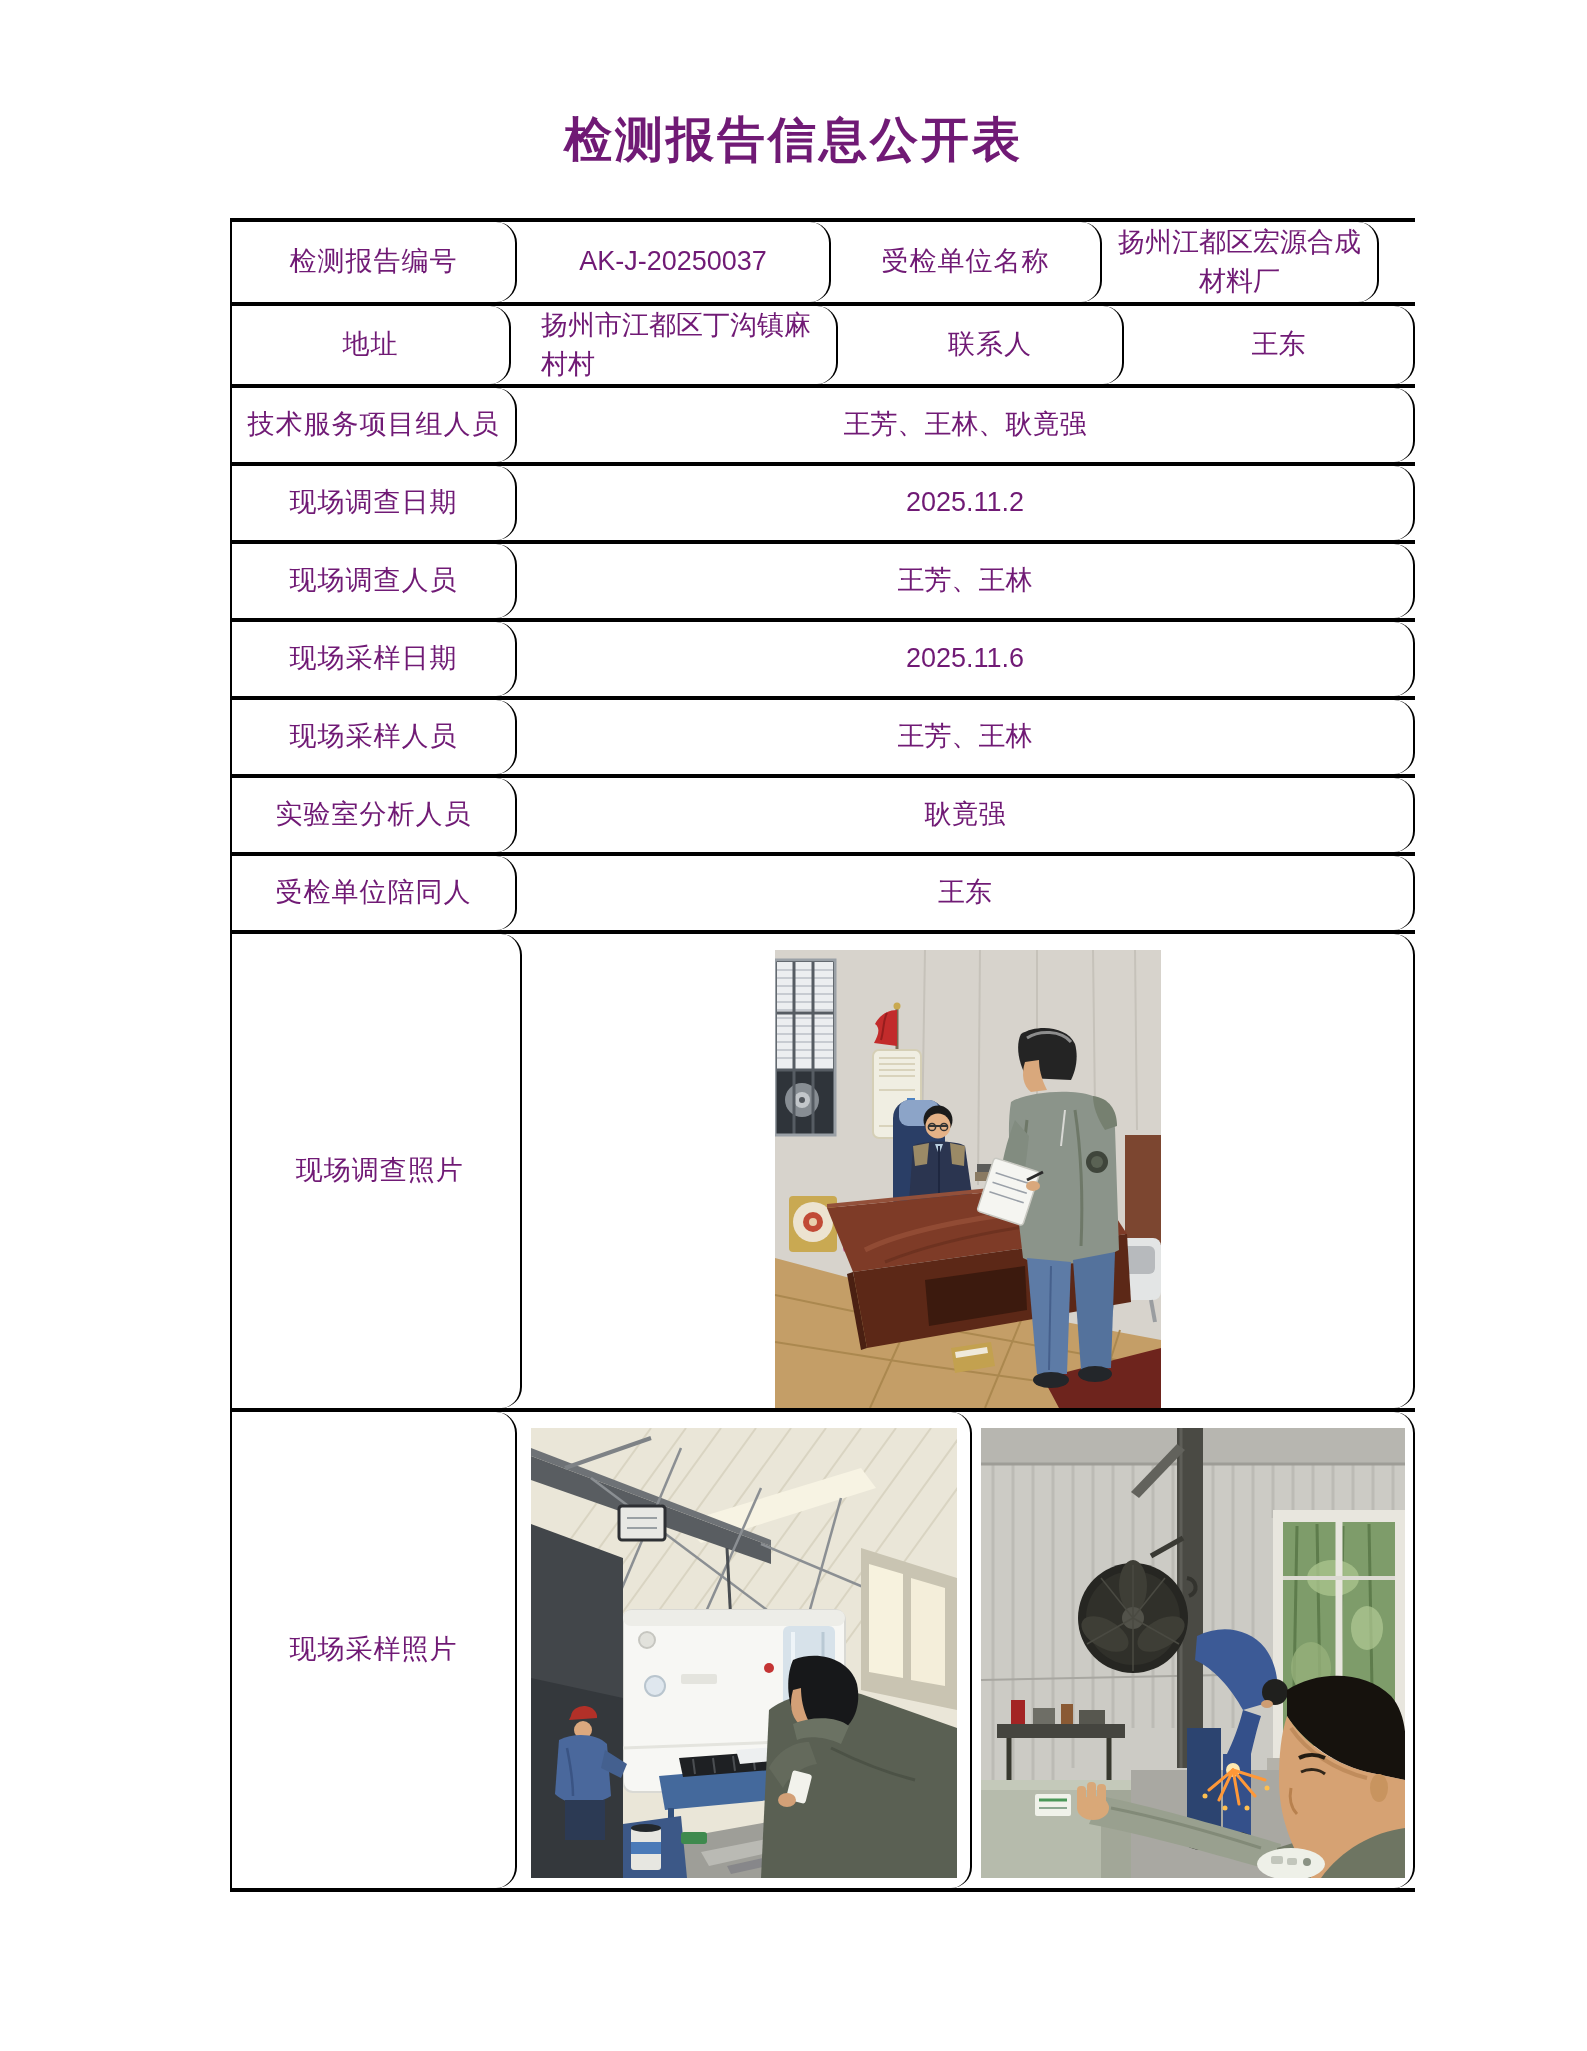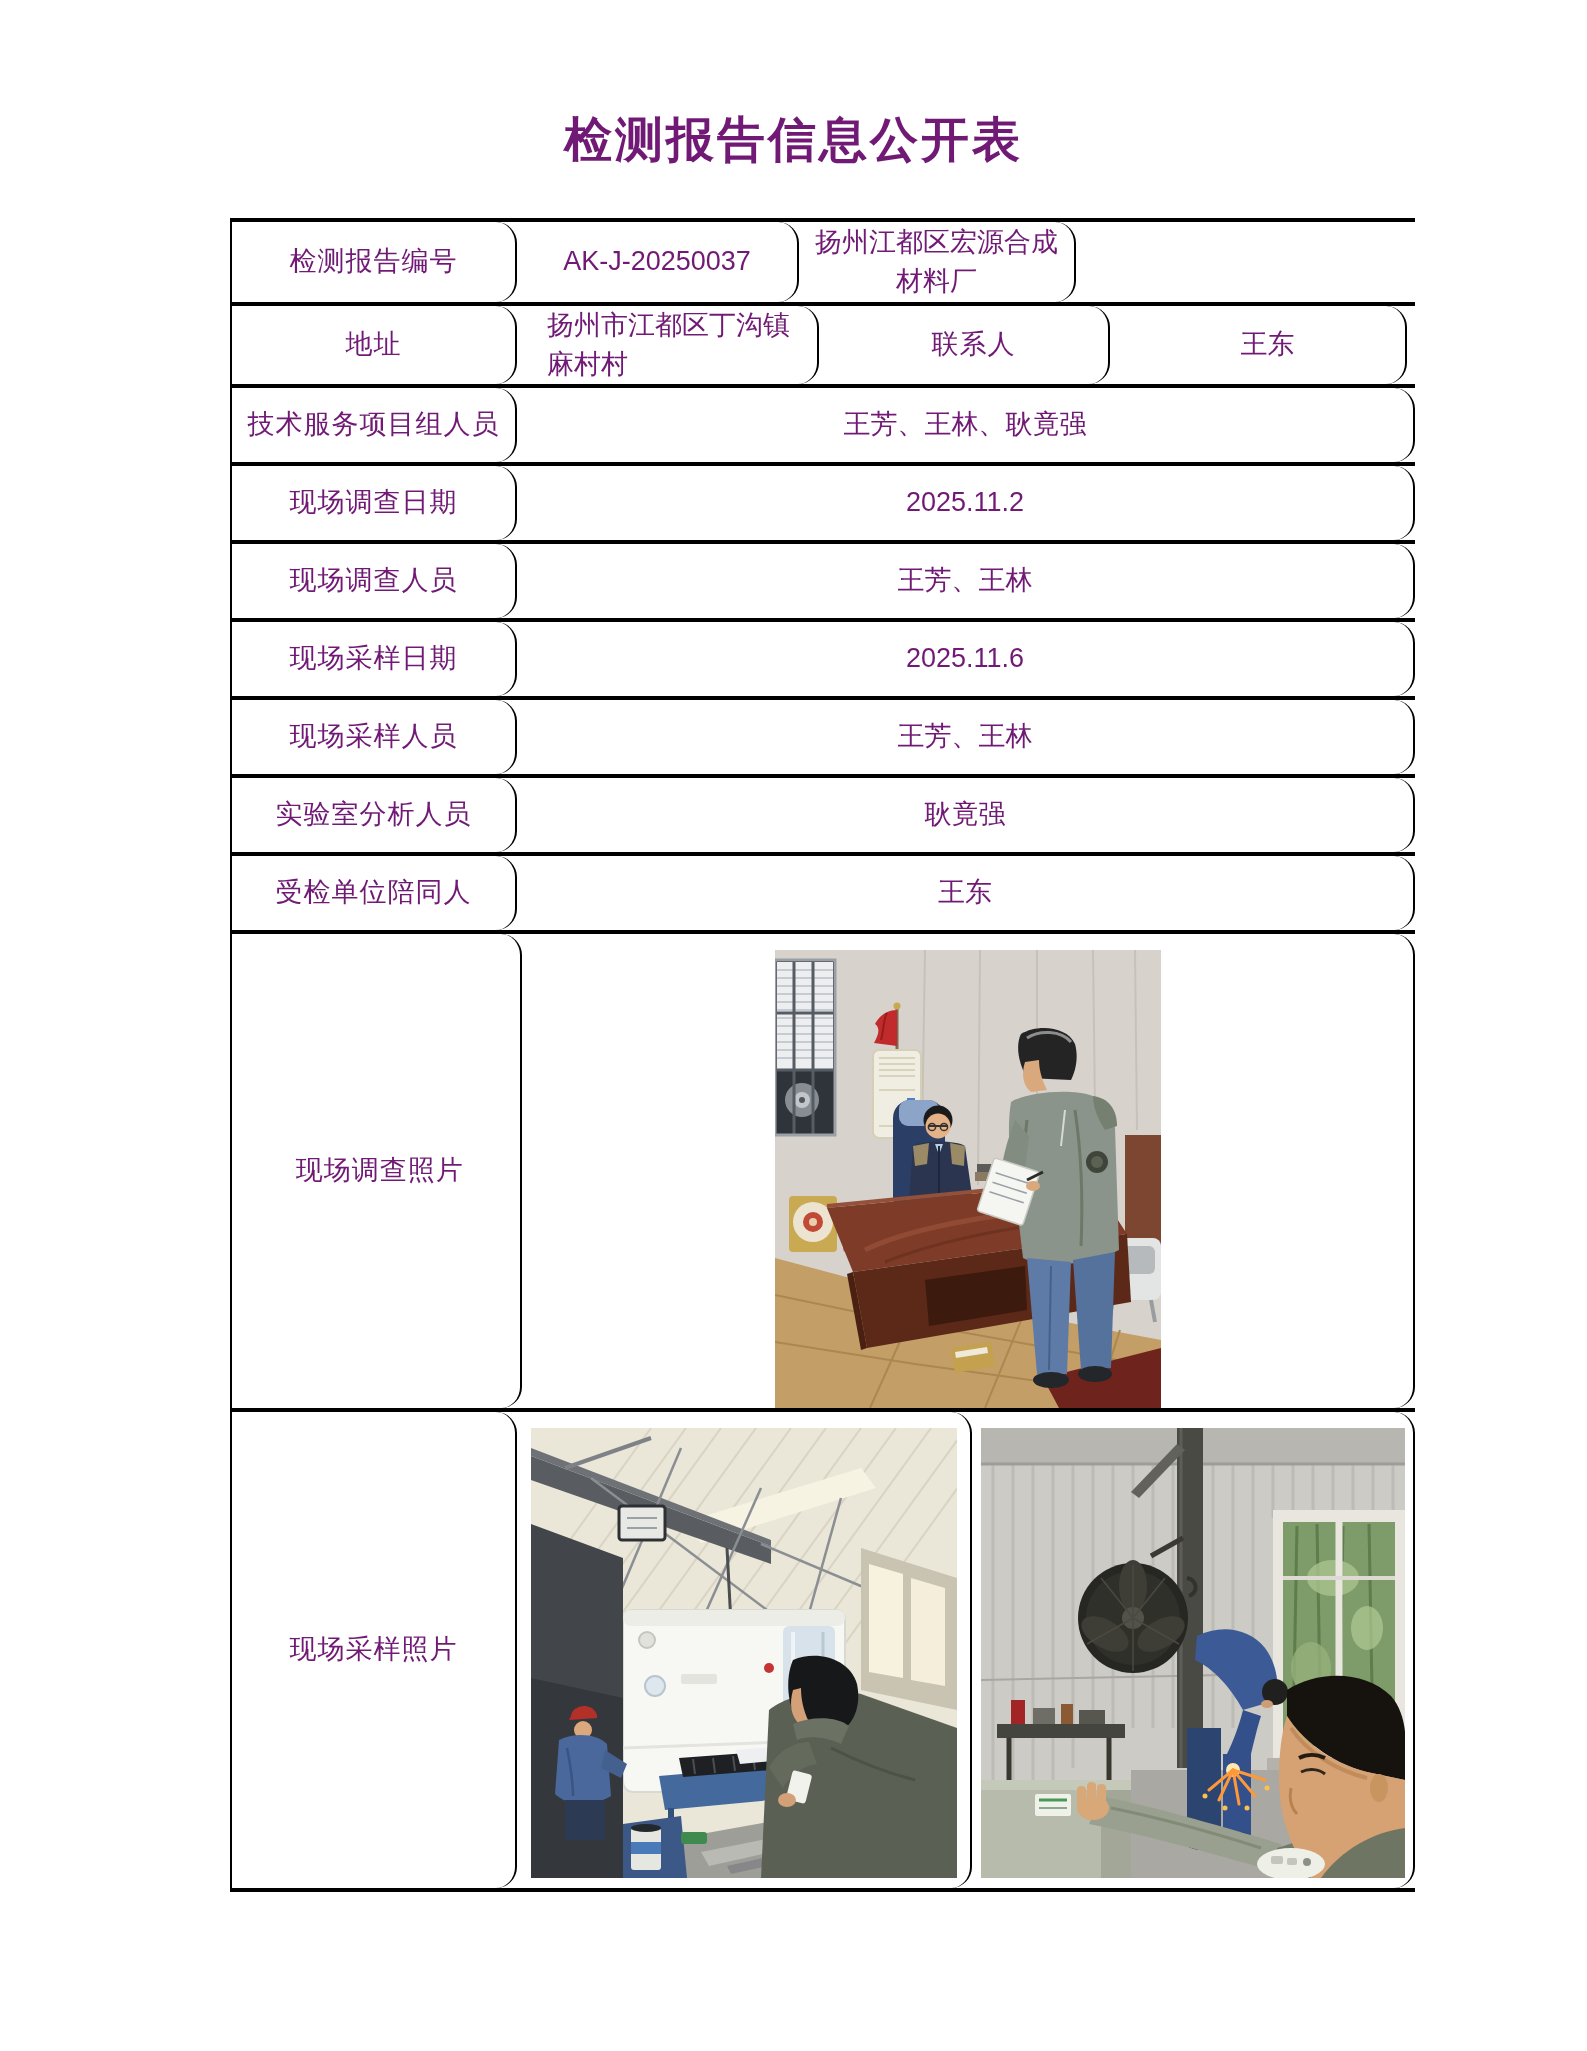--- a/index.html
+++ b/index.html
@@ -21,40 +21,41 @@
   .cell {
     box-sizing:border-box; border-right:2px solid #000;
     display:flex; align-items:center; justify-content:center;
     text-align:center; font-size:27px; line-height:1.45; padding:2px 8px;
     overflow:hidden;
     border-radius:21px;
   }
   .label { letter-spacing:1px; }
   .latin { font-family:"Liberation Sans","DejaVu Sans",sans-serif; }
   .addr  { justify-content:flex-start; text-align:left; padding-left:10px; padding-right:6px; }
-  .c1 { width:285px; } .c2 { width:282px; } .c3 { width:271px; } .c4 { width:277px; }
+  .c1 { width:285px; } .c2 { width:314px; } .c3 { width:271px; } .c4 { width:277px; }
   .cmerge { width:898px; }
   .cp1 { width:455px; } .cp2 { width:443px; }
   .h84 { height:84px; } .h82 { height:82px;gap:20px; } .h78 { height:78px; }
   .h478 { height:478px;padding-left:7px; } .h480 { height:480px; }
   .photo-cell { align-items:flex-start; padding-top:16px; }
   svg { display:block; }
 </style>
 </head>
 <body>
 
 <div class="page">
 
   <div class="title">检测报告信息公开表</div>
 
   <div class="report-table">
 
     <div class="trow h84">
       <div class="cell c1 label">检测报告编号</div>
       <div class="cell c2 latin">AK-J-20250037</div>
+      <div class="cell c3 label">受检单位名称</div>
       <div class="cell c4">扬州江都区宏源合成材料厂</div>
     </div>
 
     <div class="trow h82">
       <div class="cell c1 label">地址</div>
       <div class="cell c2 addr">扬州市江都区丁沟镇麻村村</div>
       <div class="cell c3 label">联系人</div>
       <div class="cell c4">王东</div>
     </div>
 

